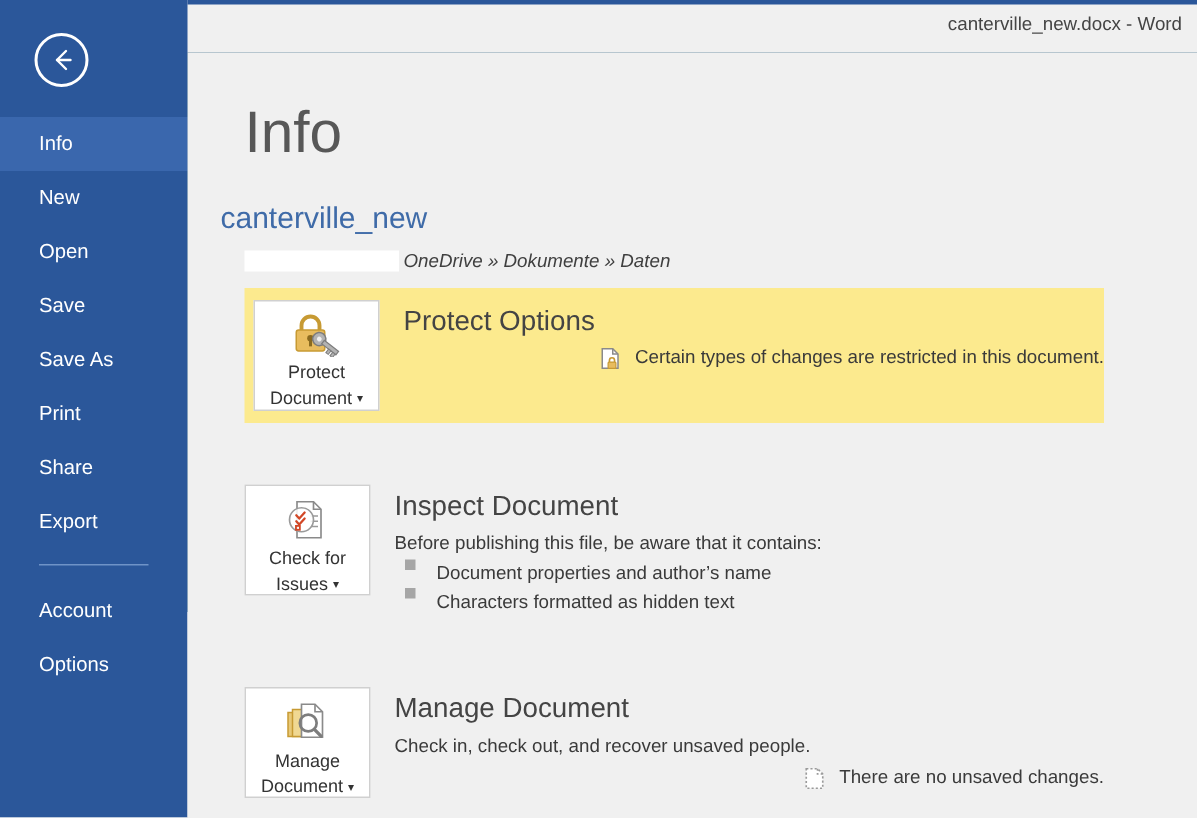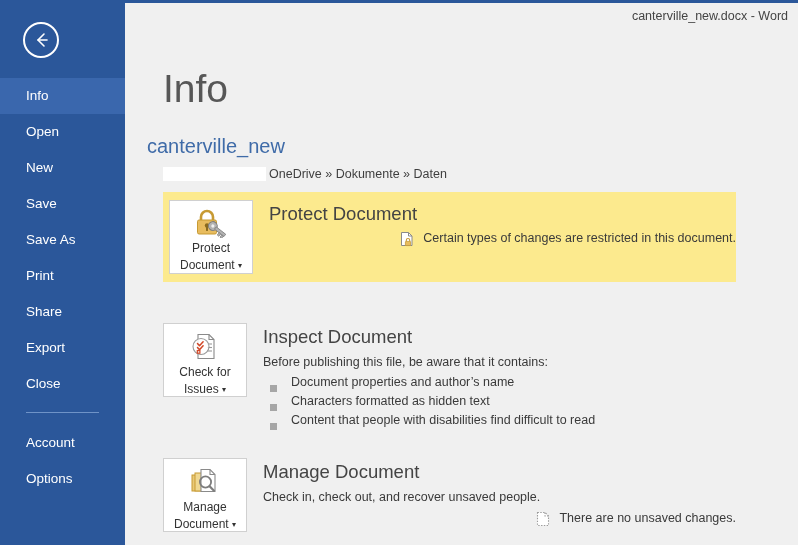--- a/index.html
+++ b/index.html
@@ -106,20 +106,21 @@
     font-size: 20px;
     color: #3f6ba8;
     white-space: nowrap;
   }
   .path-row {
     position: absolute;
     top: 131px; left: 38px;
     display: flex;
     align-items: center;
     height: 16px;
+    font-style: italic;
   }
   .path-blank {
     width: 103px;
     height: 14px;
     background: #ffffff;
   }
   .path-text {
     font-size: 12.5px;
     color: #3f3f3f;
     margin-left: 3px;
@@ -199,21 +200,21 @@
     font-size: 12.5px;
     color: #3a3a3a;
     line-height: 20px;
   }
   .bullet-list { margin-top: 1px; }
   .bullet-item {
     font-size: 12.5px;
     color: #3a3a3a;
     line-height: 19px;
     display: flex;
-    align-items: flex-end;
+    align-items: flex-start;
   }
   .bullet-sq {
     width: 7px; height: 7px;
     background: #a6a6a6;
     margin-left: 7px;
     margin-right: 14px;
     flex: 0 0 auto;
   }
 </style>
 </head>
@@ -232,42 +233,39 @@
         <path d="M19 10 L13 16 L19 22" fill="none" stroke="#ffffff" stroke-width="1.6" stroke-linecap="round" stroke-linejoin="round"></path>
         <line x1="13" y1="16" x2="22" y2="16" stroke="#ffffff" stroke-width="1.6" stroke-linecap="round"></line>
       </svg>
     </div>
 
     <div class="nav-items">
       <div class="nav-item active">
         <span>Info</span>
       </div>
       <div class="nav-item">
+        <span>New</span>
+      </div>
+      <div class="nav-item">
         <span>Open</span>
       </div>
       <div class="nav-item">
-        <span>New</span>
-      </div>
-      <div class="nav-item">
         <span>Save</span>
       </div>
       <div class="nav-item">
         <span>Save As</span>
       </div>
       <div class="nav-item">
         <span>Print</span>
       </div>
       <div class="nav-item">
         <span>Share</span>
       </div>
       <div class="nav-item">
         <span>Export</span>
-      </div>
-      <div class="nav-item">
-        <span>Close</span>
       </div>
 
       <div class="nav-divider"></div>
 
       <div class="nav-item">
         <span>Account</span>
       </div>
       <div class="nav-item">
         <span>Options</span>
       </div>
@@ -302,21 +300,21 @@
             </g>
           </svg>
         </div>
         <div class="btn-label">Protect</div>
         <div class="btn-label">
           <span>Document</span>
           <span class="caret">▾</span>
         </div>
       </div>
       <div class="section-body">
-        <div class="section-heading">Protect Document</div>
+        <div class="section-heading">Protect Options</div>
         <div class="section-line">
           <span class="line-icon">
             <svg width="14" height="16" viewBox="0 0 14 16">
               <path d="M1.5 1.5 h7 l3.5 3.5 v9.5 h-10.5 z" fill="#ffffff" stroke="#8a8a8a" stroke-width="1"></path>
               <path d="M8.5 1.5 v3.5 h3.5" fill="none" stroke="#8a8a8a" stroke-width="1"></path>
               <path d="M6.3 10.6 v-1.4 a1.7 1.7 0 0 1 3.4 0 v1.4" fill="none" stroke="#c79a33" stroke-width="1.1"></path>
               <rect x="5.4" y="10.4" width="5.2" height="4.2" rx="0.6" fill="#e8bc5e" stroke="#c79a33" stroke-width="0.8"></rect>
             </svg>
           </span>
           <span>Certain types of changes are restricted in this document.</span>
@@ -350,24 +348,20 @@
         <div class="plain-line">Before publishing this file, be aware that it contains:</div>
         <div class="bullet-list">
           <div class="bullet-item">
             <span class="bullet-sq"></span>
             <span>Document properties and author’s name</span>
           </div>
           <div class="bullet-item">
             <span class="bullet-sq"></span>
             <span>Characters formatted as hidden text</span>
           </div>
-          <div class="bullet-item">
-            <span class="bullet-sq"></span>
-            <span>Content that people with disabilities find difficult to read</span>
-          </div>
         </div>
       </div>
     </div>
 
     <div class="section" style="top:423px;">
       <div class="section-btn">
         <div class="btn-icon">
           <svg width="34" height="32" viewBox="0 0 34 32">
             <rect x="4" y="9" width="12" height="16" fill="#e8c978" stroke="#c79a33" stroke-width="1"></rect>
             <rect x="7" y="7" width="12" height="18" fill="#f0d892" stroke="#c79a33" stroke-width="1"></rect>

